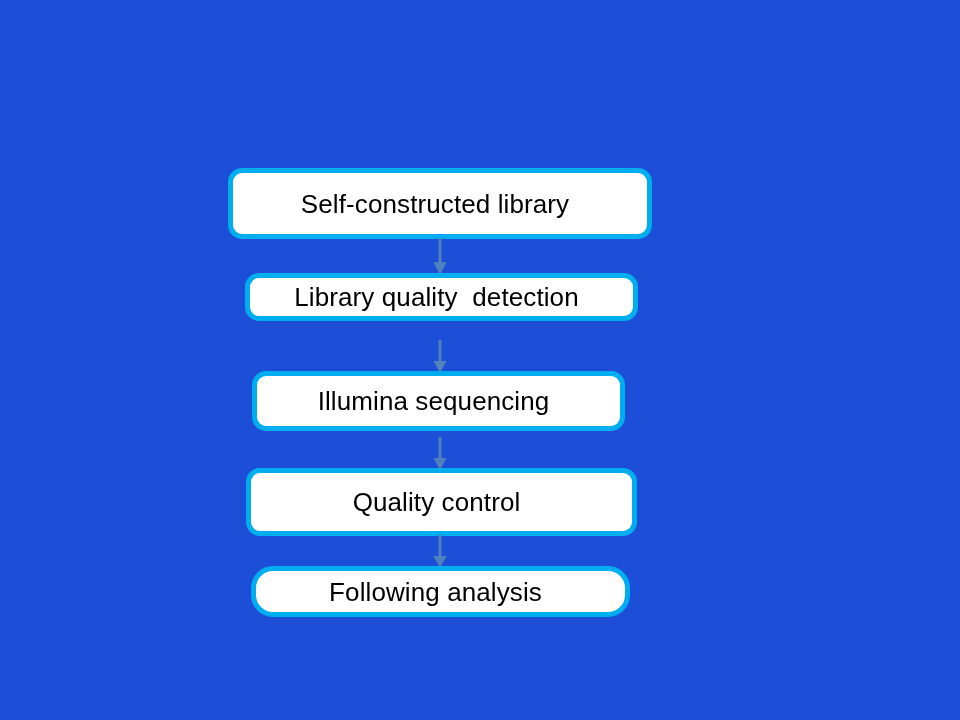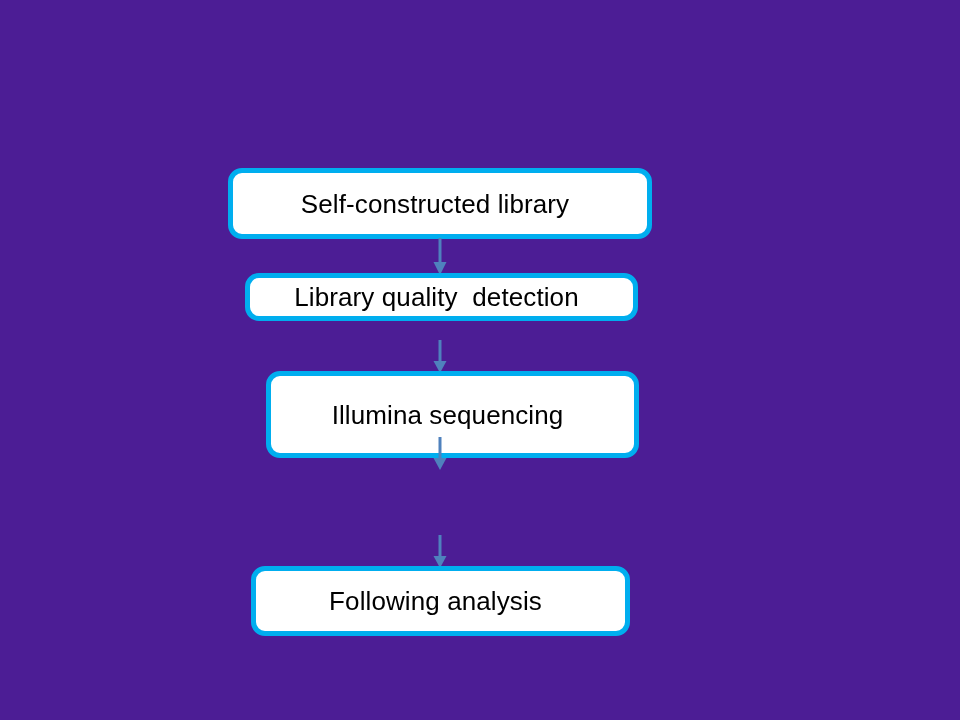--- a/index.html
+++ b/index.html
@@ -11,21 +11,21 @@
     height: 720px;
     background: #FFFFFF;
     font-family: "Liberation Sans", sans-serif;
     overflow: hidden;
   }
 
   #flowchart {
     position: relative;
     width: 960px;
     height: 720px;
-    background: #4c1d95;
+    background: #1d4ed8;
   }
 
   
   .node {
     position: absolute;
     box-sizing: border-box;
     background: #FFFFFF;
     border: 5px solid #00AEEF;
     border-radius: 14px;
     display: flex;
@@ -42,23 +42,23 @@
     white-space: pre;
     letter-spacing: 0.1px;
     text-align: center;
     position: relative;
     left: -5px;
   }
 
   
   #node-0 { left: 228px; top: 168px; width: 424px; height: 71px; }
   #node-1 { left: 245px; top: 273px; width: 393px; height: 48px; }
-  #node-2 { left: 266px; top: 371px; width: 373px; height: 87px; }
+  #node-2 { left: 252px; top: 371px; width: 373px; height: 60px; }
   #node-3 { left: 246px; top: 468px; width: 391px; height: 68px; }
-  #node-4 { left: 251px; top: 566px; width: 379px; height: 70px; }
+  #node-4 { left: 251px; top: 566px; width: 379px; height: 51px; border-radius: 22px; }
 
   
   .connector {
     position: absolute;
     left: 427px;
     width: 26px;
     overflow: visible;
   }
   #conn-0 { top: 238px; height: 37px; }
   #conn-1 { top: 340px; height: 33px; }
@@ -98,20 +98,23 @@
     <span class="node-label">Illumina sequencing</span>
   </div>
 
   <div class="connector" id="conn-2">
     <svg viewBox="0 0 26 33" preserveAspectRatio="none">
       <line x1="13" y1="0" x2="13" y2="23" stroke="#4F81BD" stroke-width="3"></line>
       <polygon points="6.5,21 19.5,21 13,33" fill="#4F81BD"></polygon>
     </svg>
   </div>
 
+  <div class="node" id="node-3">
+    <span class="node-label">Quality control</span>
+  </div>
 
   <div class="connector" id="conn-3">
     <svg viewBox="0 0 26 33" preserveAspectRatio="none">
       <line x1="13" y1="0" x2="13" y2="23" stroke="#4F81BD" stroke-width="3"></line>
       <polygon points="6.5,21 19.5,21 13,33" fill="#4F81BD"></polygon>
     </svg>
   </div>
 
   <div class="node" id="node-4">
     <span class="node-label">Following analysis</span>

